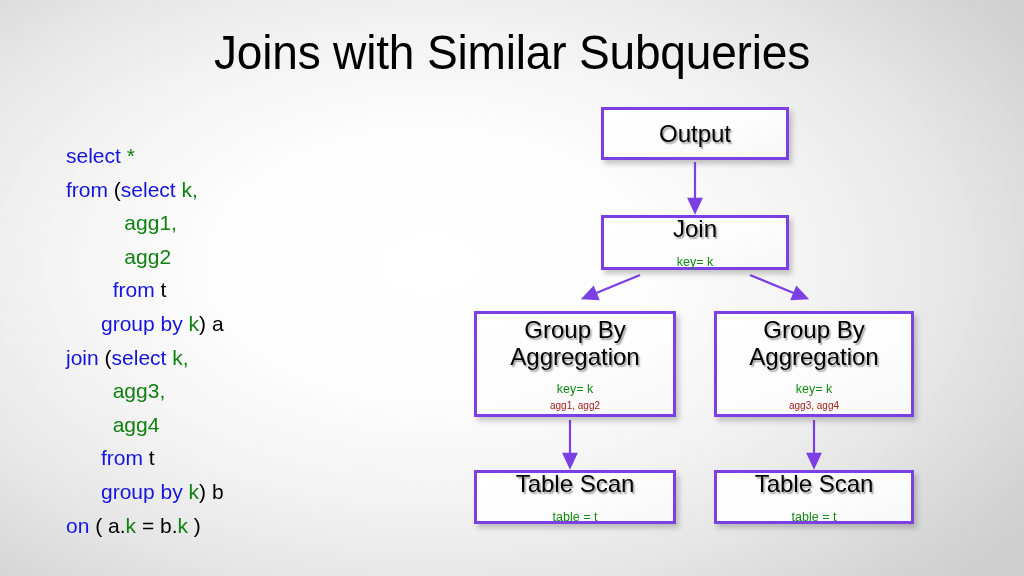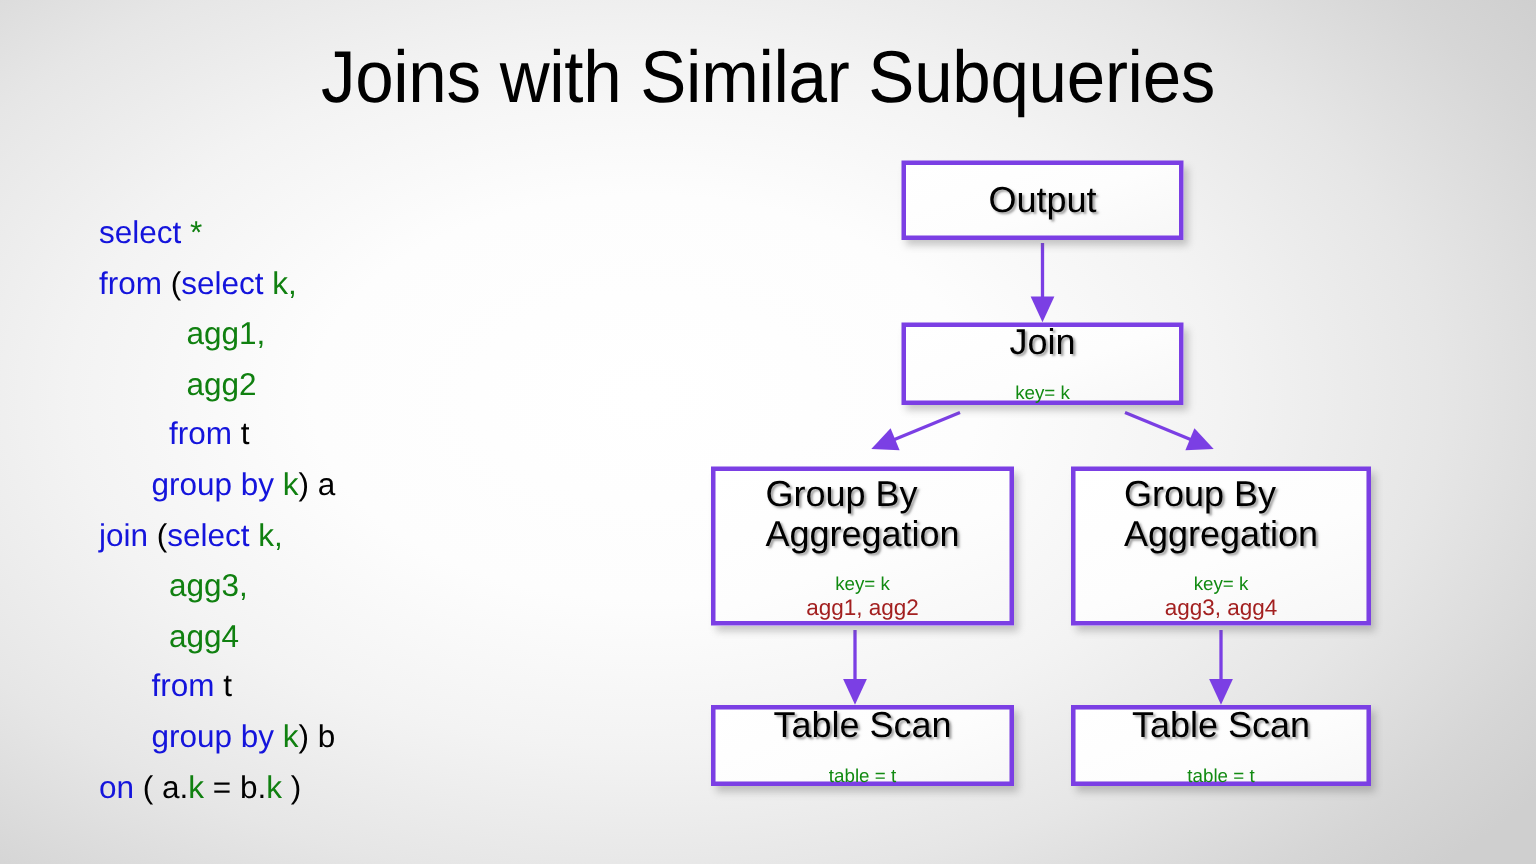--- a/index.html
+++ b/index.html
@@ -67,38 +67,39 @@
   .node {
     position: absolute;
     box-sizing: border-box;
     border: 3px solid #7b3fe4;
     background: linear-gradient(160deg, #ffffff 0%, #fdfdfd 55%, #f7f7f7 100%);
     box-shadow: 3px 4px 5px rgba(90,90,90,0.33);
     display: flex;
     flex-direction: column;
     align-items: center;
     justify-content: center;
+    text-align: center;
   }
   .node-title {
     color: #000000;
     font-size: 24px;
     line-height: 28px;
     text-shadow: 1.5px 1.5px 1.6px rgba(80,80,80,0.55);
     white-space: pre-line;
   }
   .node-title.two-line { font-size: 24px; line-height: 27px; }
   .meta-key {
     color: #118a11;
     font-size: 12.5px;
     line-height: 15px;
     margin-top: 12px;
   }
   .meta-agg {
     color: #a32020;
-    font-size: 15px;
+    font-size: 10px;
     line-height: 15px;
     margin-top: 1px;
   }
 
   #node-output  { left: 601px; top: 107px;  width: 188px; height: 53px; }
   #node-join    { left: 601px; top: 215px;  width: 188px; height: 55px; }
   #node-gb-left { left: 474px; top: 311px;  width: 202px; height: 106px; }
   #node-gb-right{ left: 714px; top: 311px;  width: 200px; height: 106px; }
   #node-ts-left { left: 474px; top: 470px;  width: 202px; height: 54px; }
   #node-ts-right{ left: 714px; top: 470px;  width: 200px; height: 54px; }

